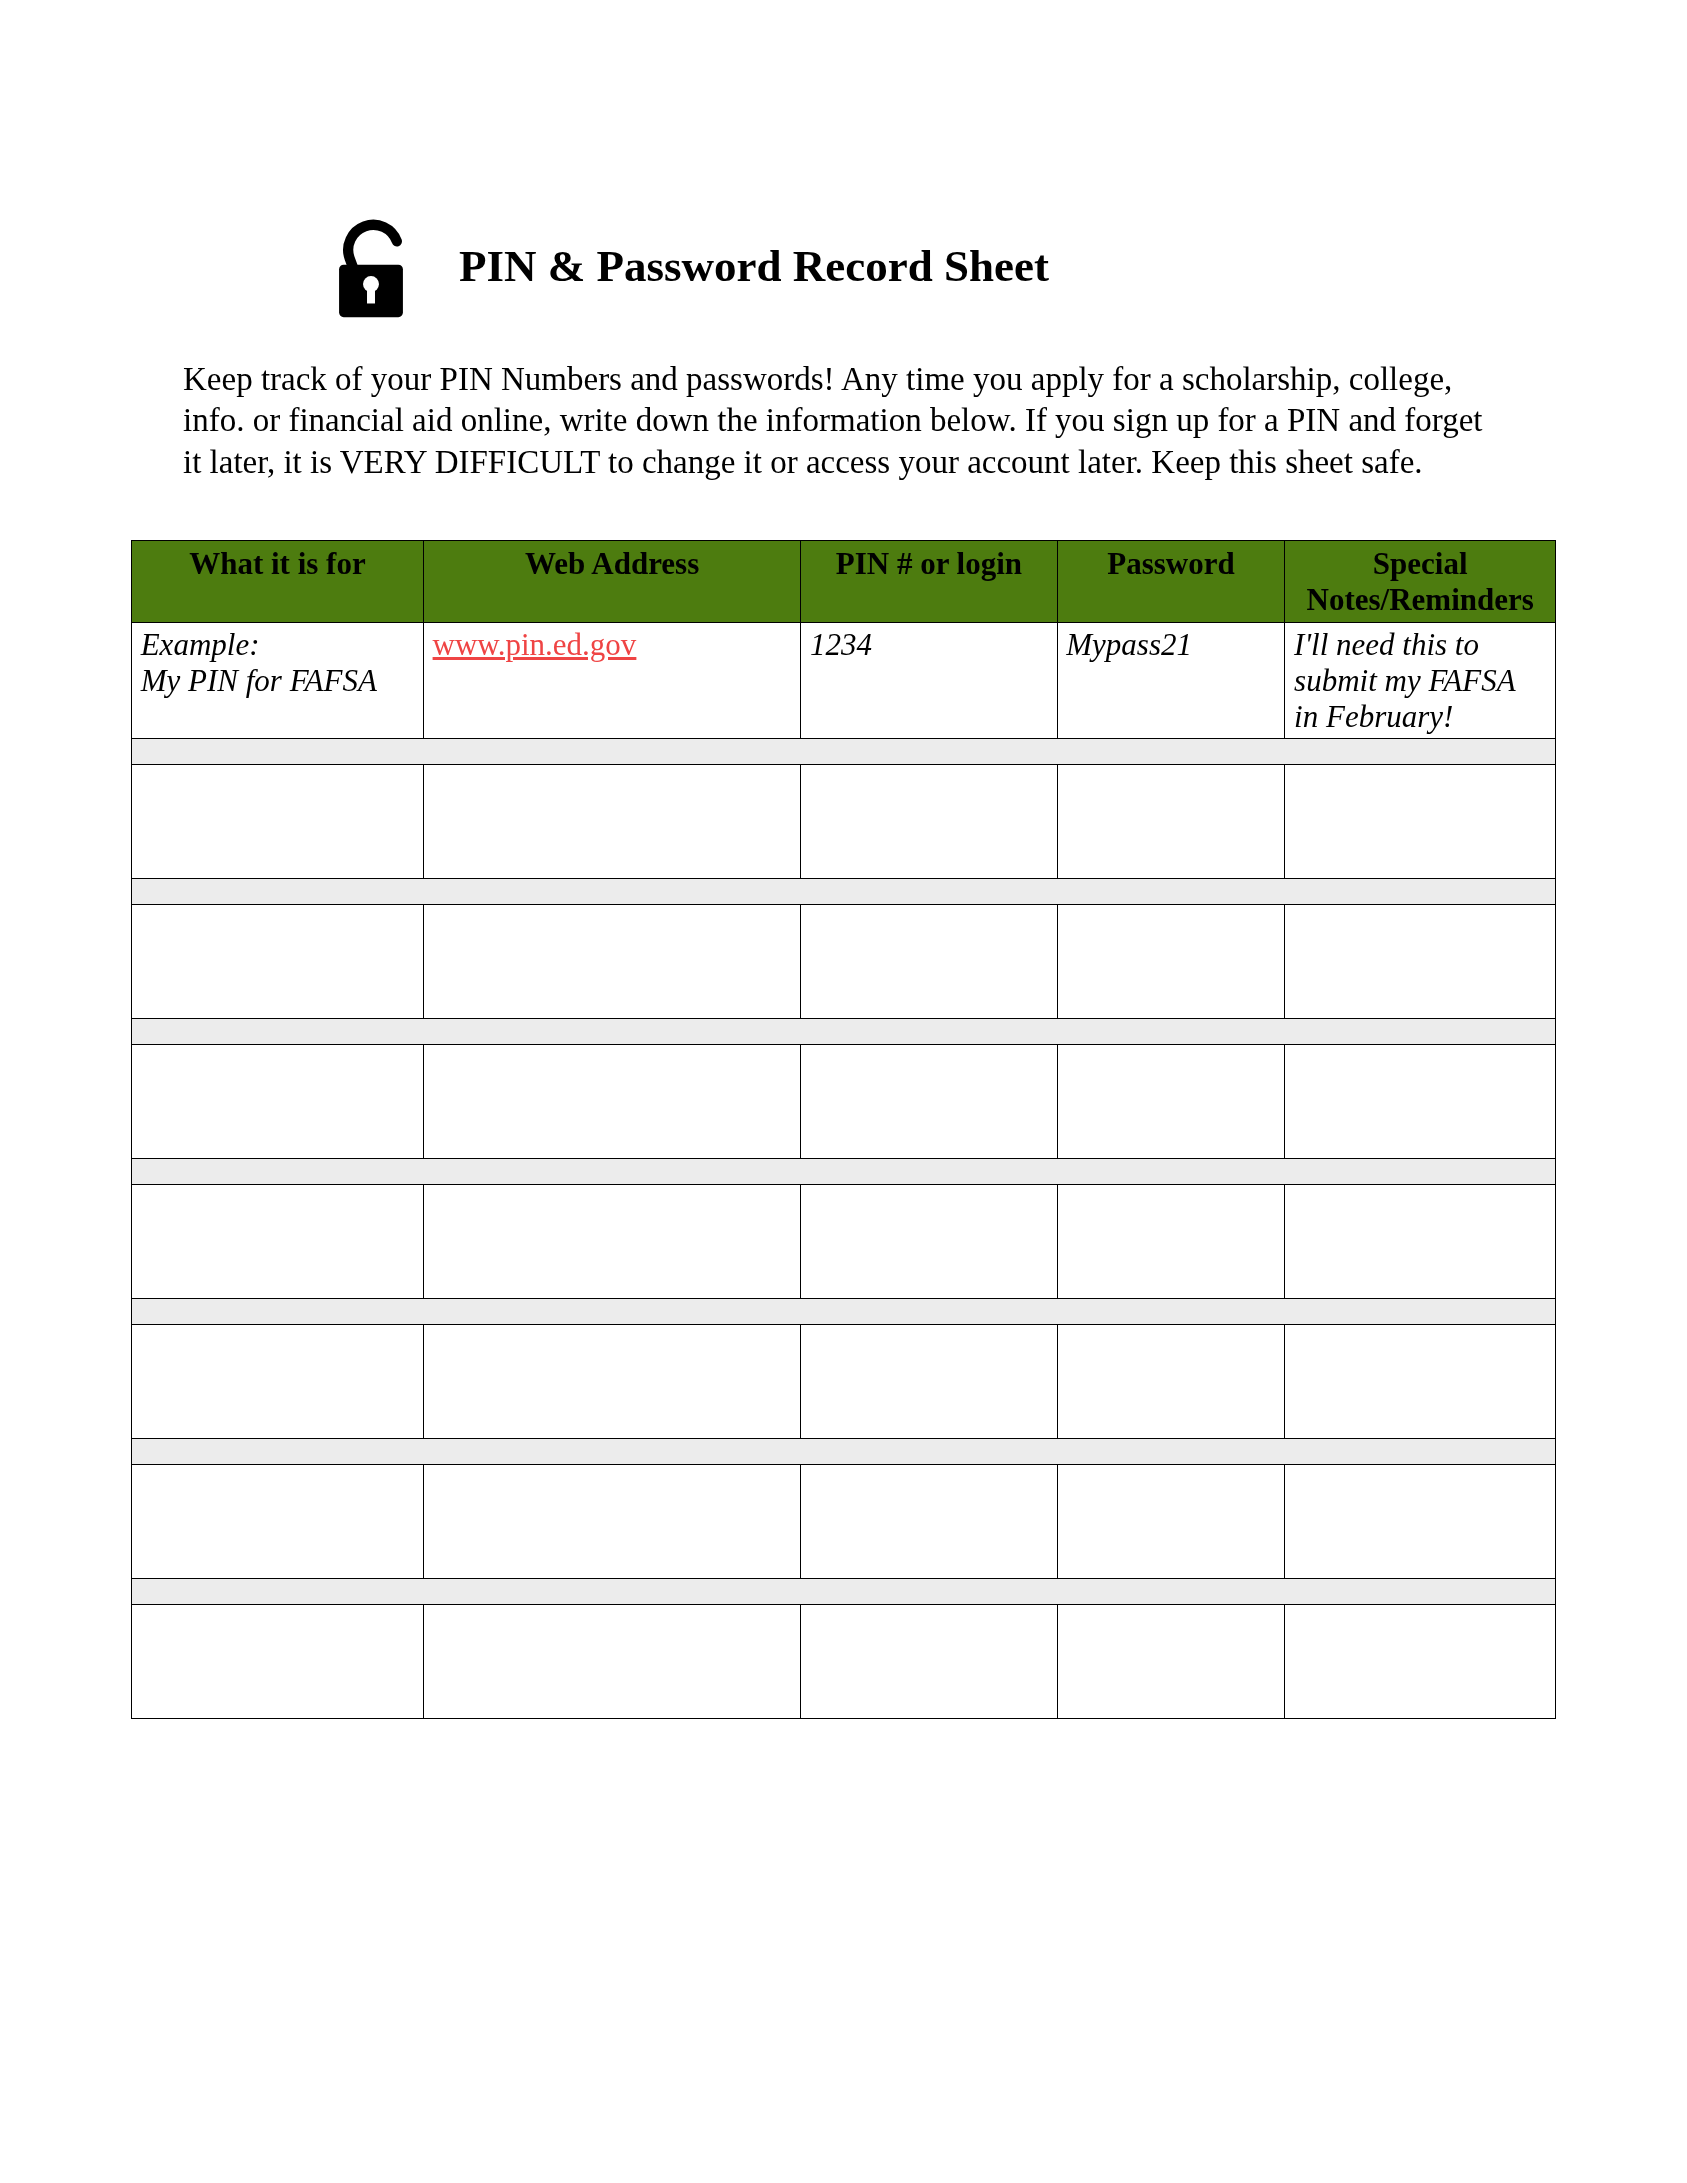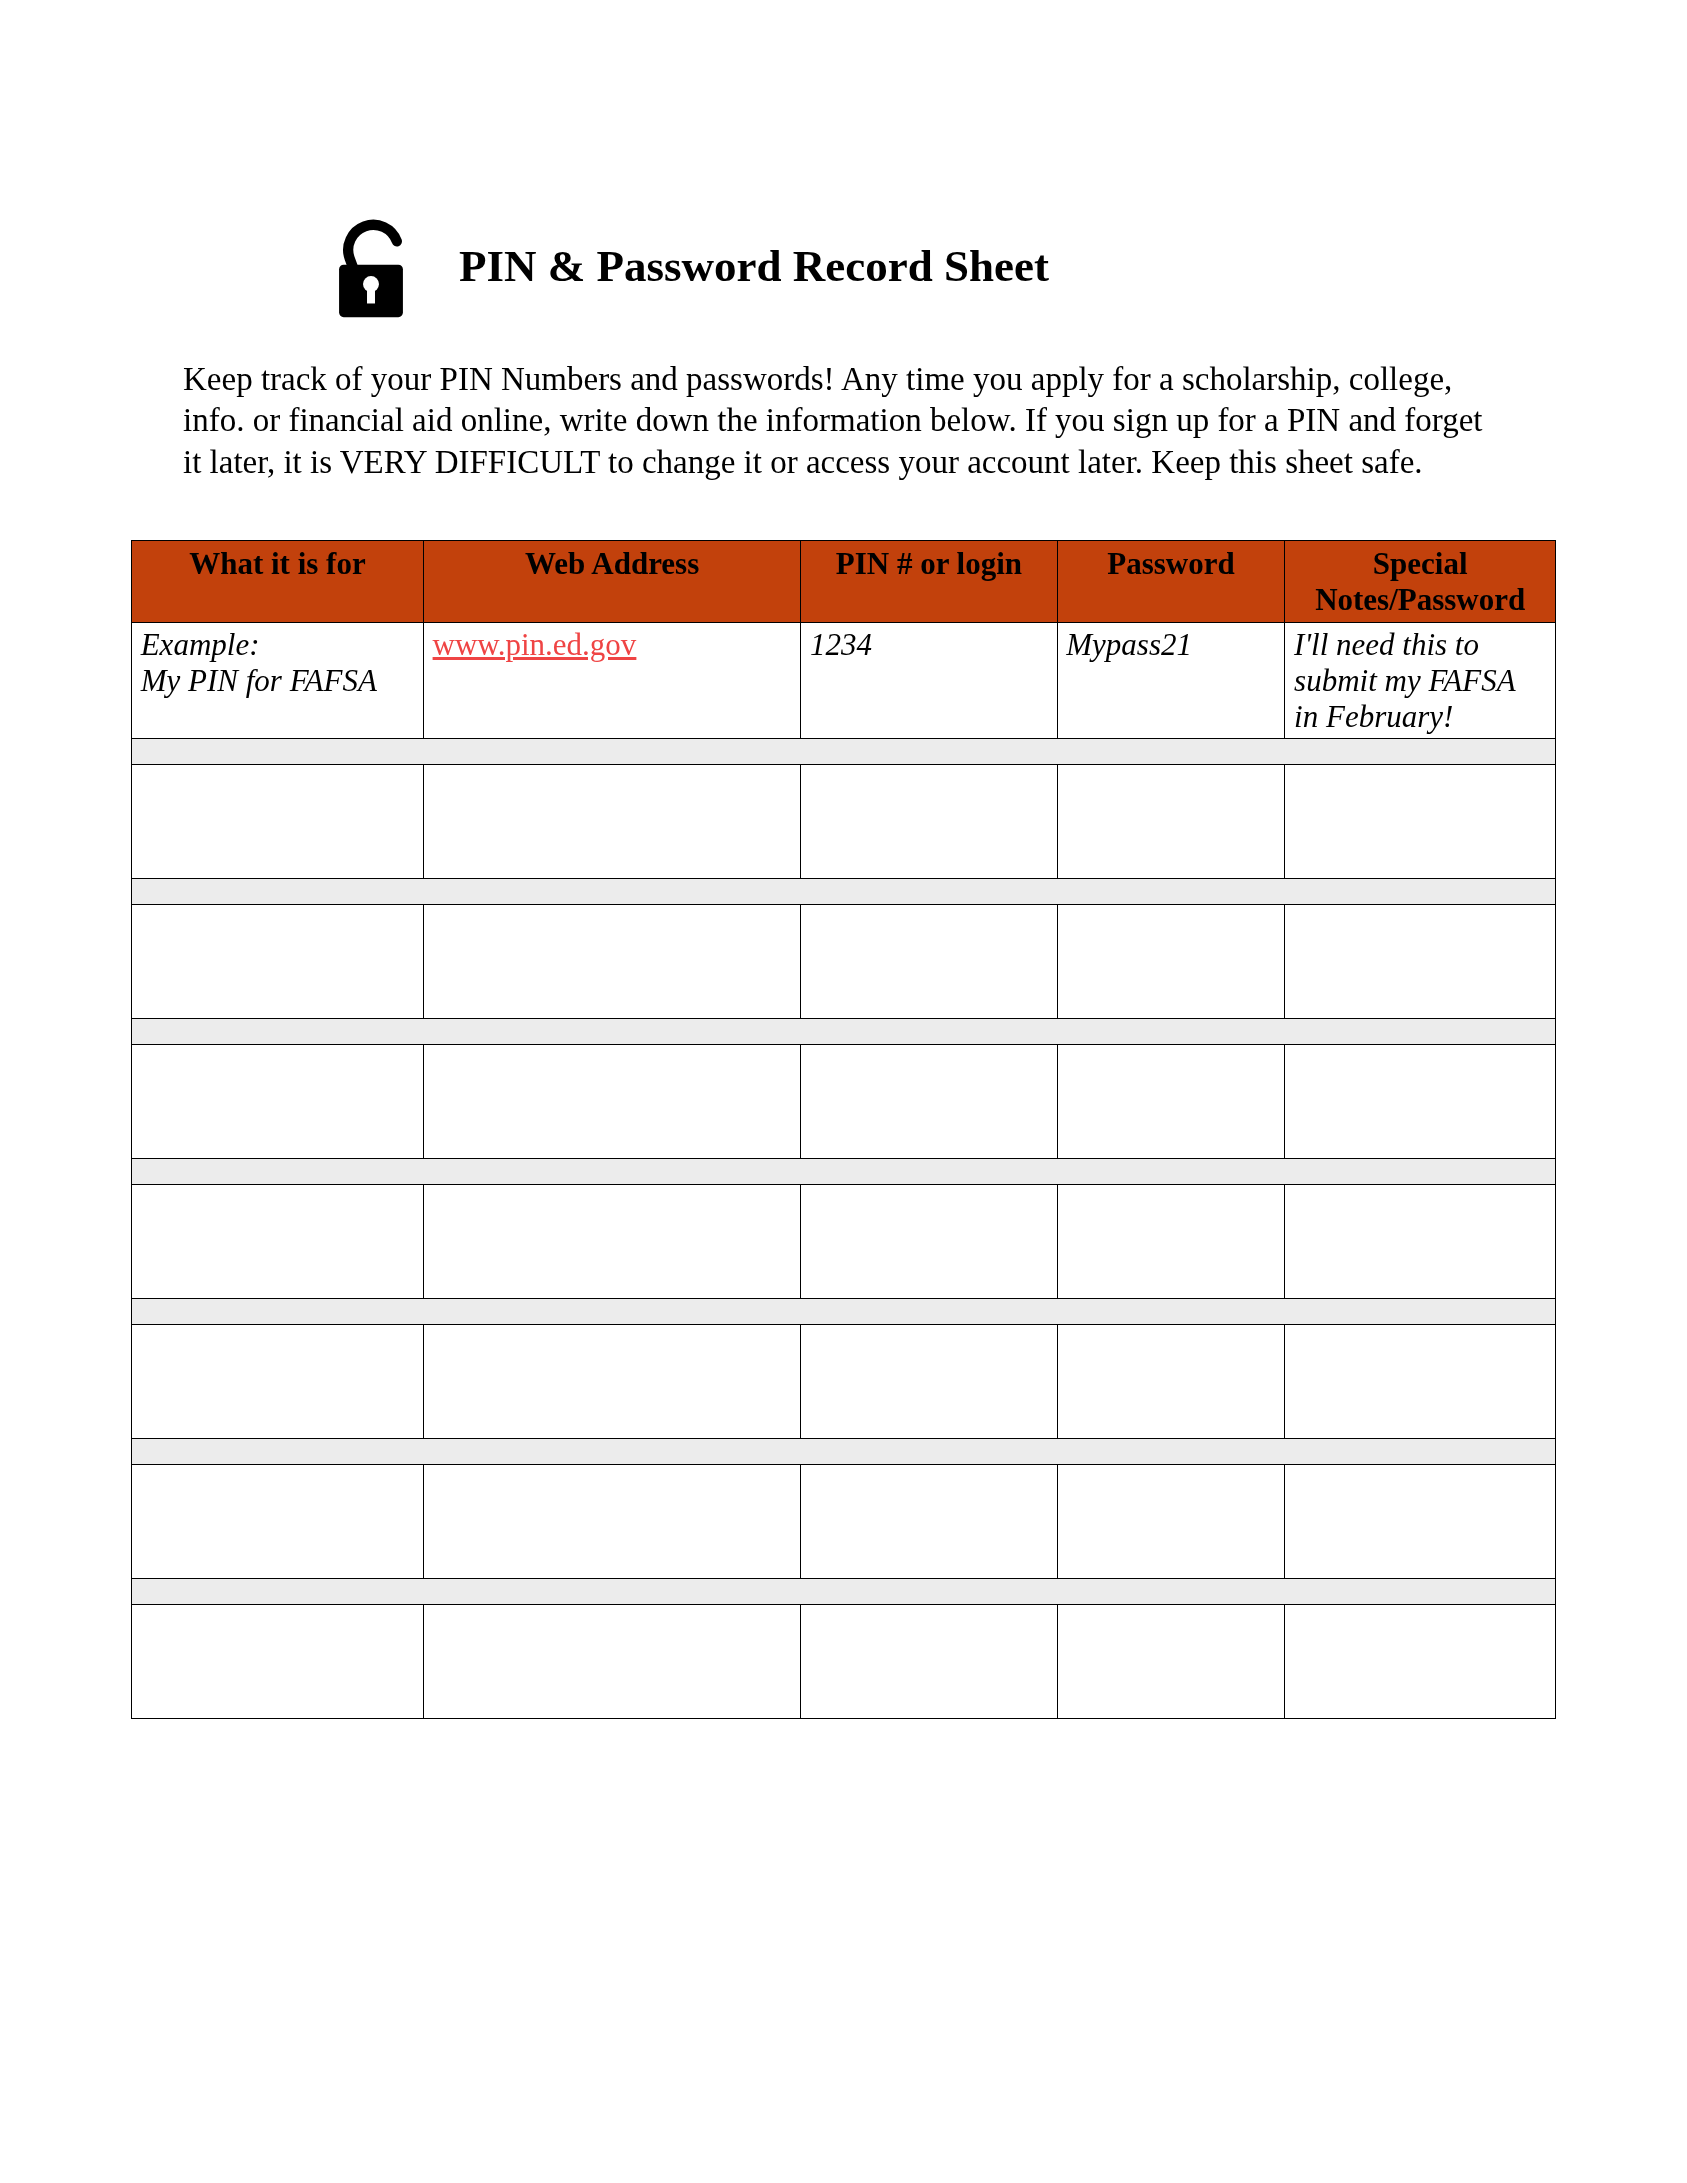--- a/index.html
+++ b/index.html
@@ -39,21 +39,21 @@
       border-collapse: collapse;
       table-layout: fixed;
     }
     th, td {
       border: 1.7px solid #000;
       vertical-align: top;
       padding: 3.5px 8.7px;
       font-size: 31px;
     }
     th {
-      background: #c2410c;
+      background: #4d7c0f;
       font-weight: bold;
       text-align: center;
       line-height: 1.15;
       padding: 5.2px 5.2px;
     }
     col.c1 { width: 20.5%; }
     col.c2 { width: 26.5%; }
     col.c3 { width: 18%; }
     col.c4 { width: 16%; }
     col.c5 { width: 19%; }
@@ -98,21 +98,21 @@
       <col class="c3">
       <col class="c4">
       <col class="c5">
   </colgroup>
   <thead>
     <tr>
       <th>What it is for</th>
       <th>Web Address</th>
       <th>PIN # or login</th>
       <th>Password</th>
-      <th>Special Notes/Password</th>
+      <th>Special Notes/Reminders</th>
     </tr>
   </thead>
   <tbody id="tbody">
     <tr class="example">
       <td>
         <span>Example:</span><br>
         <span>My PIN for FAFSA</span>
       </td>
       <td>
         <a href="#" class="link">www.pin.ed.gov</a>

